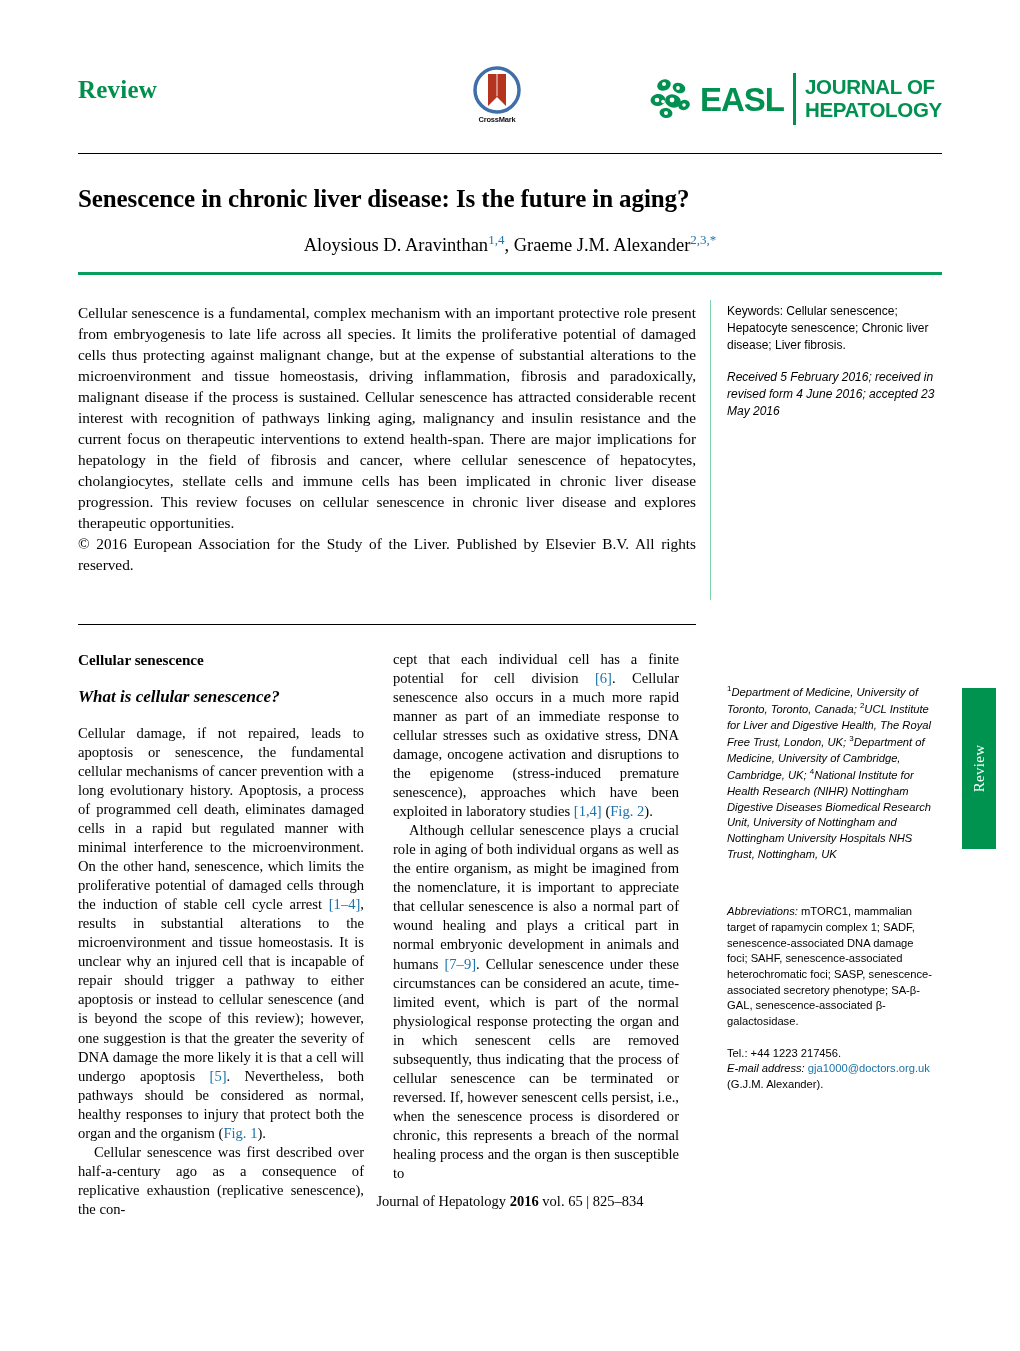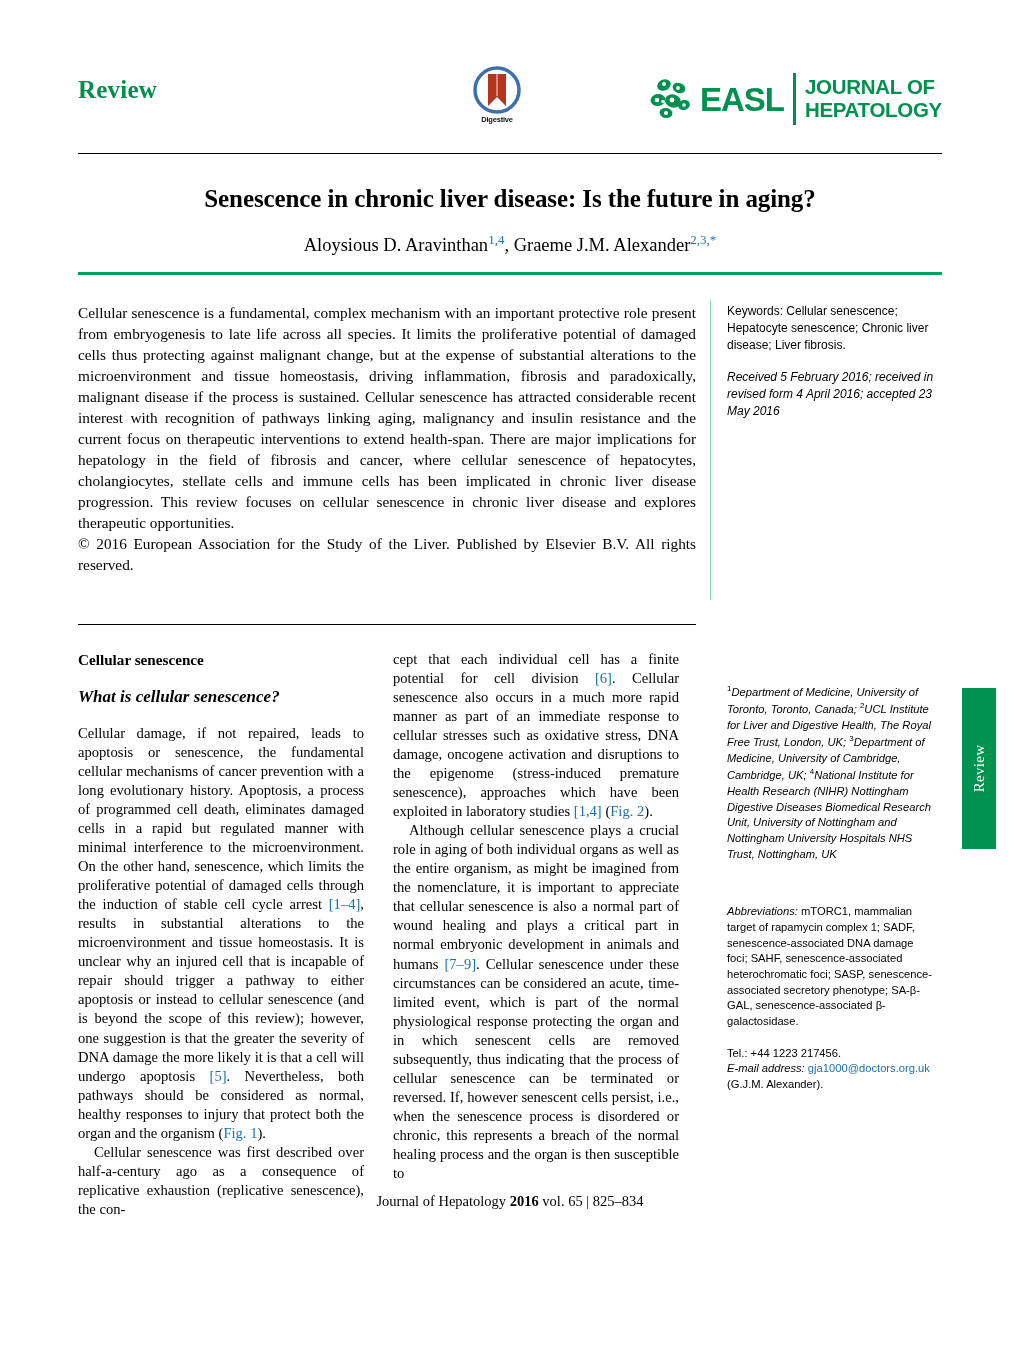--- a/index.html
+++ b/index.html
@@ -102,21 +102,21 @@
     top: 153px;
     width: 864px;
     height: 1px;
     background: #000;
   }
   .article-title {
     position: absolute;
     left: 78px;
     top: 168px;
     width: 864px;
-    text-align: center;
+    text-align: left;
     font-size: 25px;
     font-weight: bold;
     letter-spacing: -0.1px;
   }
   .authors {
     position: absolute;
     left: 78px;
     top: 232px;
     width: 864px;
     text-align: center;
@@ -283,21 +283,21 @@
 
   <div class="header">
     <div class="review-label">Review</div>
 
     <div class="crossmark">
       <svg width="48" height="48" viewBox="0 0 48 48">
         <circle cx="24" cy="24" r="22" fill="#ffffff" stroke="#3e6fa8" stroke-width="3.5"></circle>
         <path d="M15 8 H33 V40 L24 31 L15 40 Z" fill="#b5341f"></path>
         <path d="M23.2 8 H24.8 V30.2 H23.2 Z" fill="#ffffff" opacity="0.55"></path>
       </svg>
-      <div class="cm-text">Digestive</div>
+      <div class="cm-text">CrossMark</div>
     </div>
 
     <div class="easl-logo">
       <svg class="easl-mark" viewBox="0 0 52 52">
         <g fill="#009150">
           <ellipse cx="17" cy="12" rx="7" ry="5.5" transform="rotate(-25 17 12)"></ellipse>
           <ellipse cx="32" cy="15" rx="6.5" ry="5" transform="rotate(20 32 15)"></ellipse>
           <ellipse cx="11" cy="27" rx="7.5" ry="6" transform="rotate(-10 11 27)"></ellipse>
           <ellipse cx="26" cy="28" rx="8" ry="6.5" transform="rotate(15 26 28)"></ellipse>
           <ellipse cx="37" cy="32" rx="6" ry="5" transform="rotate(-20 37 32)"></ellipse>
@@ -334,21 +334,21 @@
 
   <div class="summary-block">
     <p class="summary-body">Cellular senescence is a fundamental, complex mechanism with an important protective role present from embryogenesis to late life across all species. It limits the proliferative potential of damaged cells thus protecting against malignant change, but at the expense of substantial alterations to the microenvironment and tissue homeostasis, driving inflammation, fibrosis and paradoxically, malignant disease if the process is sustained. Cellular senescence has attracted considerable recent interest with recognition of pathways linking aging, malignancy and insulin resistance and the current focus on therapeutic interventions to extend health-span. There are major implications for hepatology in the field of fibrosis and cancer, where cellular senescence of hepatocytes, cholangiocytes, stellate cells and immune cells has been implicated in chronic liver disease progression. This review focuses on cellular senescence in chronic liver disease and explores therapeutic opportunities.</p>
     <p class="summary-copy">© 2016 European Association for the Study of the Liver. Published by Elsevier B.V. All rights reserved.</p>
   </div>
 
   <div class="summary-divider"></div>
 
   <div class="meta-top">
     <div>Keywords: Cellular senescence; Hepatocyte senescence; Chronic liver disease; Liver fibrosis.</div>
-    <div class="received">Received 5 February 2016; received in revised form 4 April 2016; accepted 23 May 2016</div>
+    <div class="received">Received 5 February 2016; received in revised form 4 June 2016; accepted 23 May 2016</div>
   </div>
 
   <div class="rule-summary-bottom"></div>
 
   <div class="col col-1">
     <div class="sec-head">Cellular senescence</div>
     <div class="sub-head">What is cellular senescence?</div>
     <p><span>Cellular damage, if not repaired, leads to apoptosis or senescence, the fundamental cellular mechanisms of cancer prevention with a long evolutionary history. Apoptosis, a process of programmed cell death, eliminates damaged cells in a rapid but regulated manner with minimal interference to the microenvironment. On the other hand, senescence, which limits the proliferative potential of damaged cells through the induction of stable cell cycle arrest </span><span class="ref">[1–4]</span><span>, results in substantial alterations to the microenvironment and tissue homeostasis. It is unclear why an injured cell that is incapable of repair should trigger a pathway to either apoptosis or instead to cellular senescence (and is beyond the scope of this review); however, one suggestion is that the greater the severity of DNA damage the more likely it is that a cell will undergo apoptosis </span><span class="ref">[5]</span><span>. Nevertheless, both pathways should be considered as normal, healthy responses to injury that protect both the organ and the organism (</span><span class="ref">Fig. 1</span><span>).</span></p>
     <p class="indent">Cellular senescence was first described over half-a-century ago as a consequence of replicative exhaustion (replicative senescence), the con-</p>
   </div>

